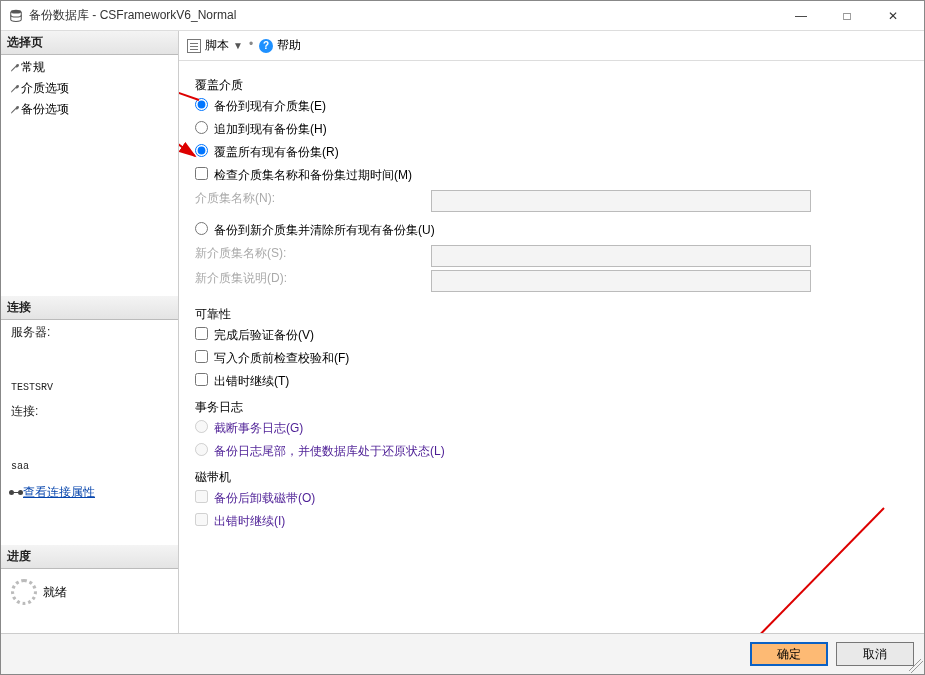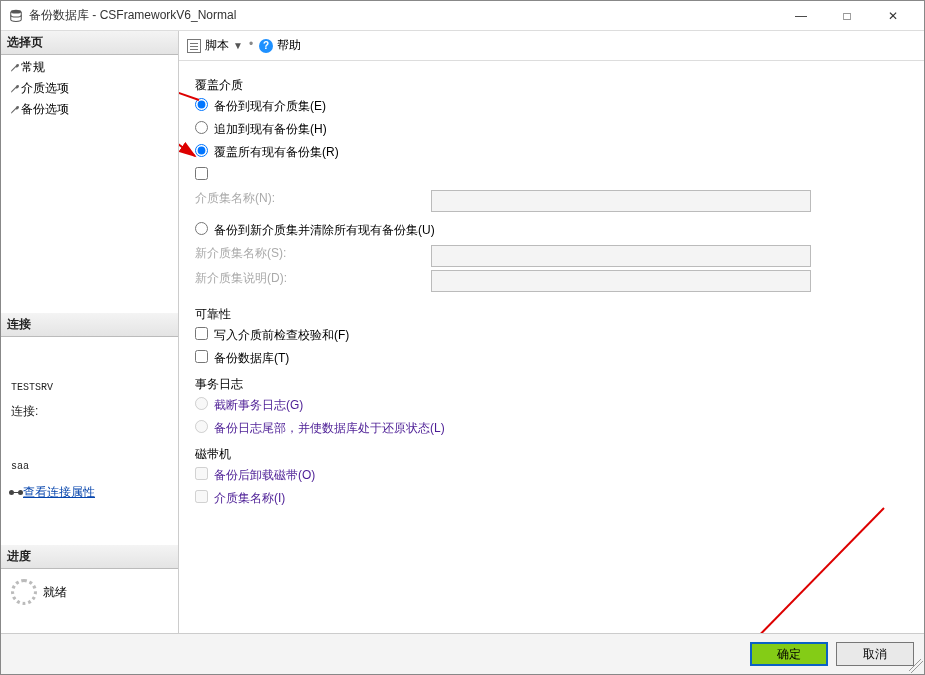--- a/index.html
+++ b/index.html
@@ -42,21 +42,21 @@
 .row label { cursor: pointer; }
 .row .field-label { width: 230px; color: #666; }
 .row .field-label.disabled { color: #aaa; }
 .row input[type="text"] { width: 380px; height: 22px; border: 1px solid #7a7a7a; padding: 2px 4px; font-size: 12px; }
 .row input[type="text"]:disabled { background: #f4f4f4; color: #888; border-color: #bbb; }
 input[type="radio"], input[type="checkbox"] { margin: 0; }
 .disabled-text { color: #4c1d95; }
 
 .footer { border-top: 1px solid #ccc; padding: 8px 10px; display: flex; justify-content: flex-end; gap: 8px; background: #f4f4f4; }
 .btn { min-width: 78px; height: 24px; border: 1px solid #777; background: #e9e9e9; cursor: pointer; font-size: 12px; }
-.btn-primary { border: 2px solid #0b61c4; background: #84cc16; font-family: Liberation Serif, serif; }
+.btn-primary { border: 2px solid #0b61c4; background: #fdba74; font-family: Liberation Serif, serif; }
 
 .arrow { position: absolute; pointer-events: none; }
 
 .conn-icon { display: inline-block; width: 14px; height: 10px; position: relative; }
 .conn-icon::before, .conn-icon::after { content: ""; position: absolute; width: 5px; height: 5px; border-radius: 50%; background: #444; top: 2px; }
 .conn-icon::before { left: 0; }
 .conn-icon::after { right: 0; }
 .conn-icon .bar { position: absolute; left: 5px; right: 5px; top: 4px; height: 1px; background: #444; }
 
 .resize-grip { position: absolute; right: 2px; bottom: 2px; width: 14px; height: 14px; background:
@@ -107,20 +107,21 @@
               <path d="M13 3a3 3 0 0 1-4 4L3 13l0-2 6-6a3 3 0 0 1 4-2z" fill="#666"></path>
             </svg>
           <span>备份选项</span>
         </div>
       </div>
       <div class="spacer-flex"></div>
 
       <div class="side-section-hdr">连接</div>
       <div class="side-section-body">
         <div class="side-kvp">
+            <div class="k">服务器:</div>
             <div class="v">TESTSRV</div>
           </div>
         <div class="side-kvp" style="margin-top:6px;">
             <div class="k">连接:</div>
             <div class="v">saa</div>
           </div>
         <div class="side-item" style="margin-top:8px;">
           <span class="conn-icon">
               <span class="bar"></span>
             </span>
@@ -179,20 +180,21 @@
                   <path d="M0,0 L0,6 L9,3 z" fill="#d00"></path>
                 </marker>
               </defs>
               <line x1="5" y1="5" x2="58" y2="42" stroke="#d00" stroke-width="2" marker-end="url(#ah2)"></line>
             </svg>
           <input type="radio" name="ovr2" checked="" style="">
           <label>覆盖所有现有备份集(R)</label>
         </div>
         <div class="row indent-2">
           <input type="checkbox" style="">
+          <label>检查介质集名称和备份集过期时间(M)</label>
         </div>
         <div class="row indent-2">
           <span class="field-label disabled">介质集名称(N):</span>
           <input type="text" disabled="" style="">
         </div>
 
         <div class="row indent-1" style="margin-top:10px;">
           <input type="radio" name="ovr1" style="">
           <label>备份到新介质集并清除所有现有备份集(U)</label>
         </div>
@@ -201,45 +203,49 @@
           <input type="text" disabled="" style="">
         </div>
         <div class="row indent-2">
           <span class="field-label disabled">新介质集说明(D):</span>
           <input type="text" disabled="" style="">
         </div>
 
         <div class="group-label" style="margin-top:14px;">可靠性</div>
         <div class="row indent-1">
           <input type="checkbox" style="">
+          <label>完成后验证备份(V)</label>
+        </div>
+        <div class="row indent-1">
+          <input type="checkbox" style="">
           <label>写入介质前检查校验和(F)</label>
         </div>
         <div class="row indent-1">
           <input type="checkbox" style="">
-          <label>备份数据库(T)</label>
+          <label>出错时继续(T)</label>
         </div>
 
         <div class="group-label">事务日志</div>
         <div class="row indent-1">
           <input type="radio" disabled="" style="">
           <label class="disabled-text">截断事务日志(G)</label>
         </div>
         <div class="row indent-1">
           <input type="radio" disabled="" style="">
           <label class="disabled-text">备份日志尾部，并使数据库处于还原状态(L)</label>
         </div>
 
         <div class="group-label">磁带机</div>
         <div class="row indent-1">
           <input type="checkbox" disabled="" style="">
           <label class="disabled-text">备份后卸载磁带(O)</label>
         </div>
         <div class="row indent-2">
           <input type="checkbox" disabled="" style="">
-          <label class="disabled-text">介质集名称(I)</label>
+          <label class="disabled-text">出错时继续(I)</label>
         </div>
 
         <svg class="arrow" style="right:30px; bottom:-30px;" width="170" height="160">
             <defs>
               <marker id="ah3" markerWidth="10" markerHeight="10" refX="8" refY="3" orient="auto">
                 <path d="M0,0 L0,6 L9,3 z" fill="#d00"></path>
               </marker>
             </defs>
             <line x1="160" y1="5" x2="18" y2="150" stroke="#d00" stroke-width="2" marker-end="url(#ah3)"></line>
           </svg>

